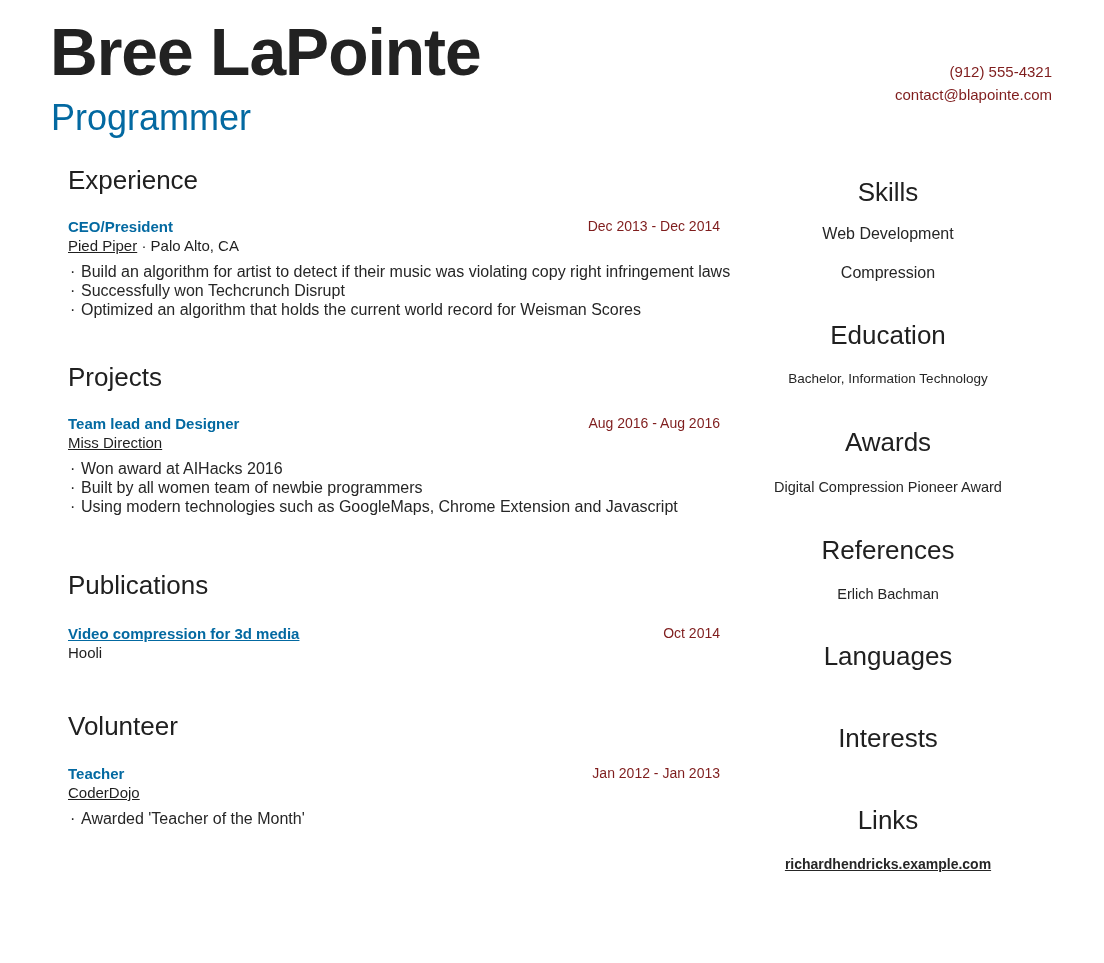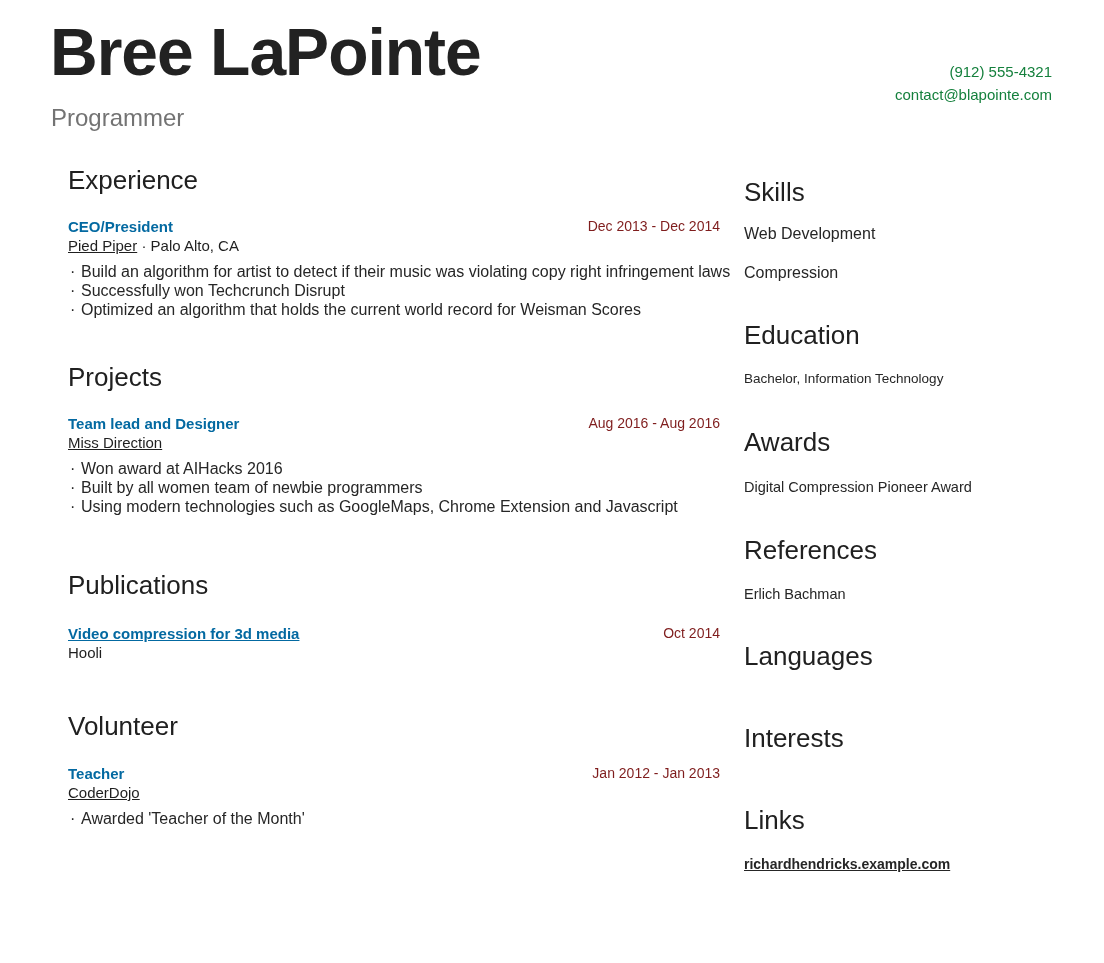--- a/index.html
+++ b/index.html
@@ -14,31 +14,31 @@
 
   
   .header { position:absolute; left:0; top:0; width:1104px; height:150px; }
   .name {
     position:absolute; left:50px; top:14px;
     font-size:66px; font-weight:bold; line-height:76px;
     letter-spacing:-1px; color:#222222;
   }
   .title {
     position:absolute; left:51px; top:99px;
-    font-size:24px; font-weight:normal; line-height:38px; color:#737373;text-align:center;
+    font-size:36px; font-weight:normal; line-height:38px; color:#0369a1;text-align:center;
   }
   .contact {
     position:absolute; right:52px; top:60px;
-    text-align:right; font-size:15px; line-height:23px; color:#15803d;
+    text-align:right; font-size:15px; line-height:23px; color:#7f1d1d;
   }
   .contact div { white-space:nowrap; }
 
   
   .left-col  { position:absolute; left:52px; top:164px; width:652px;margin-left:16px; }
-  .right-col { position:absolute; right:60px; top:176px; width:300px; text-align:left; }
+  .right-col { position:absolute; right:66px; top:176px; width:300px; text-align:center; }
 
   
   .sec { margin-bottom:0; }
   .sec-head {
     font-size:26px; font-weight:normal; line-height:32px;
     color:#202020; margin-bottom:0;
   }
   .entry { position:relative; }
   .entry-row { position:relative; width:652px; }
   .entry-title {

